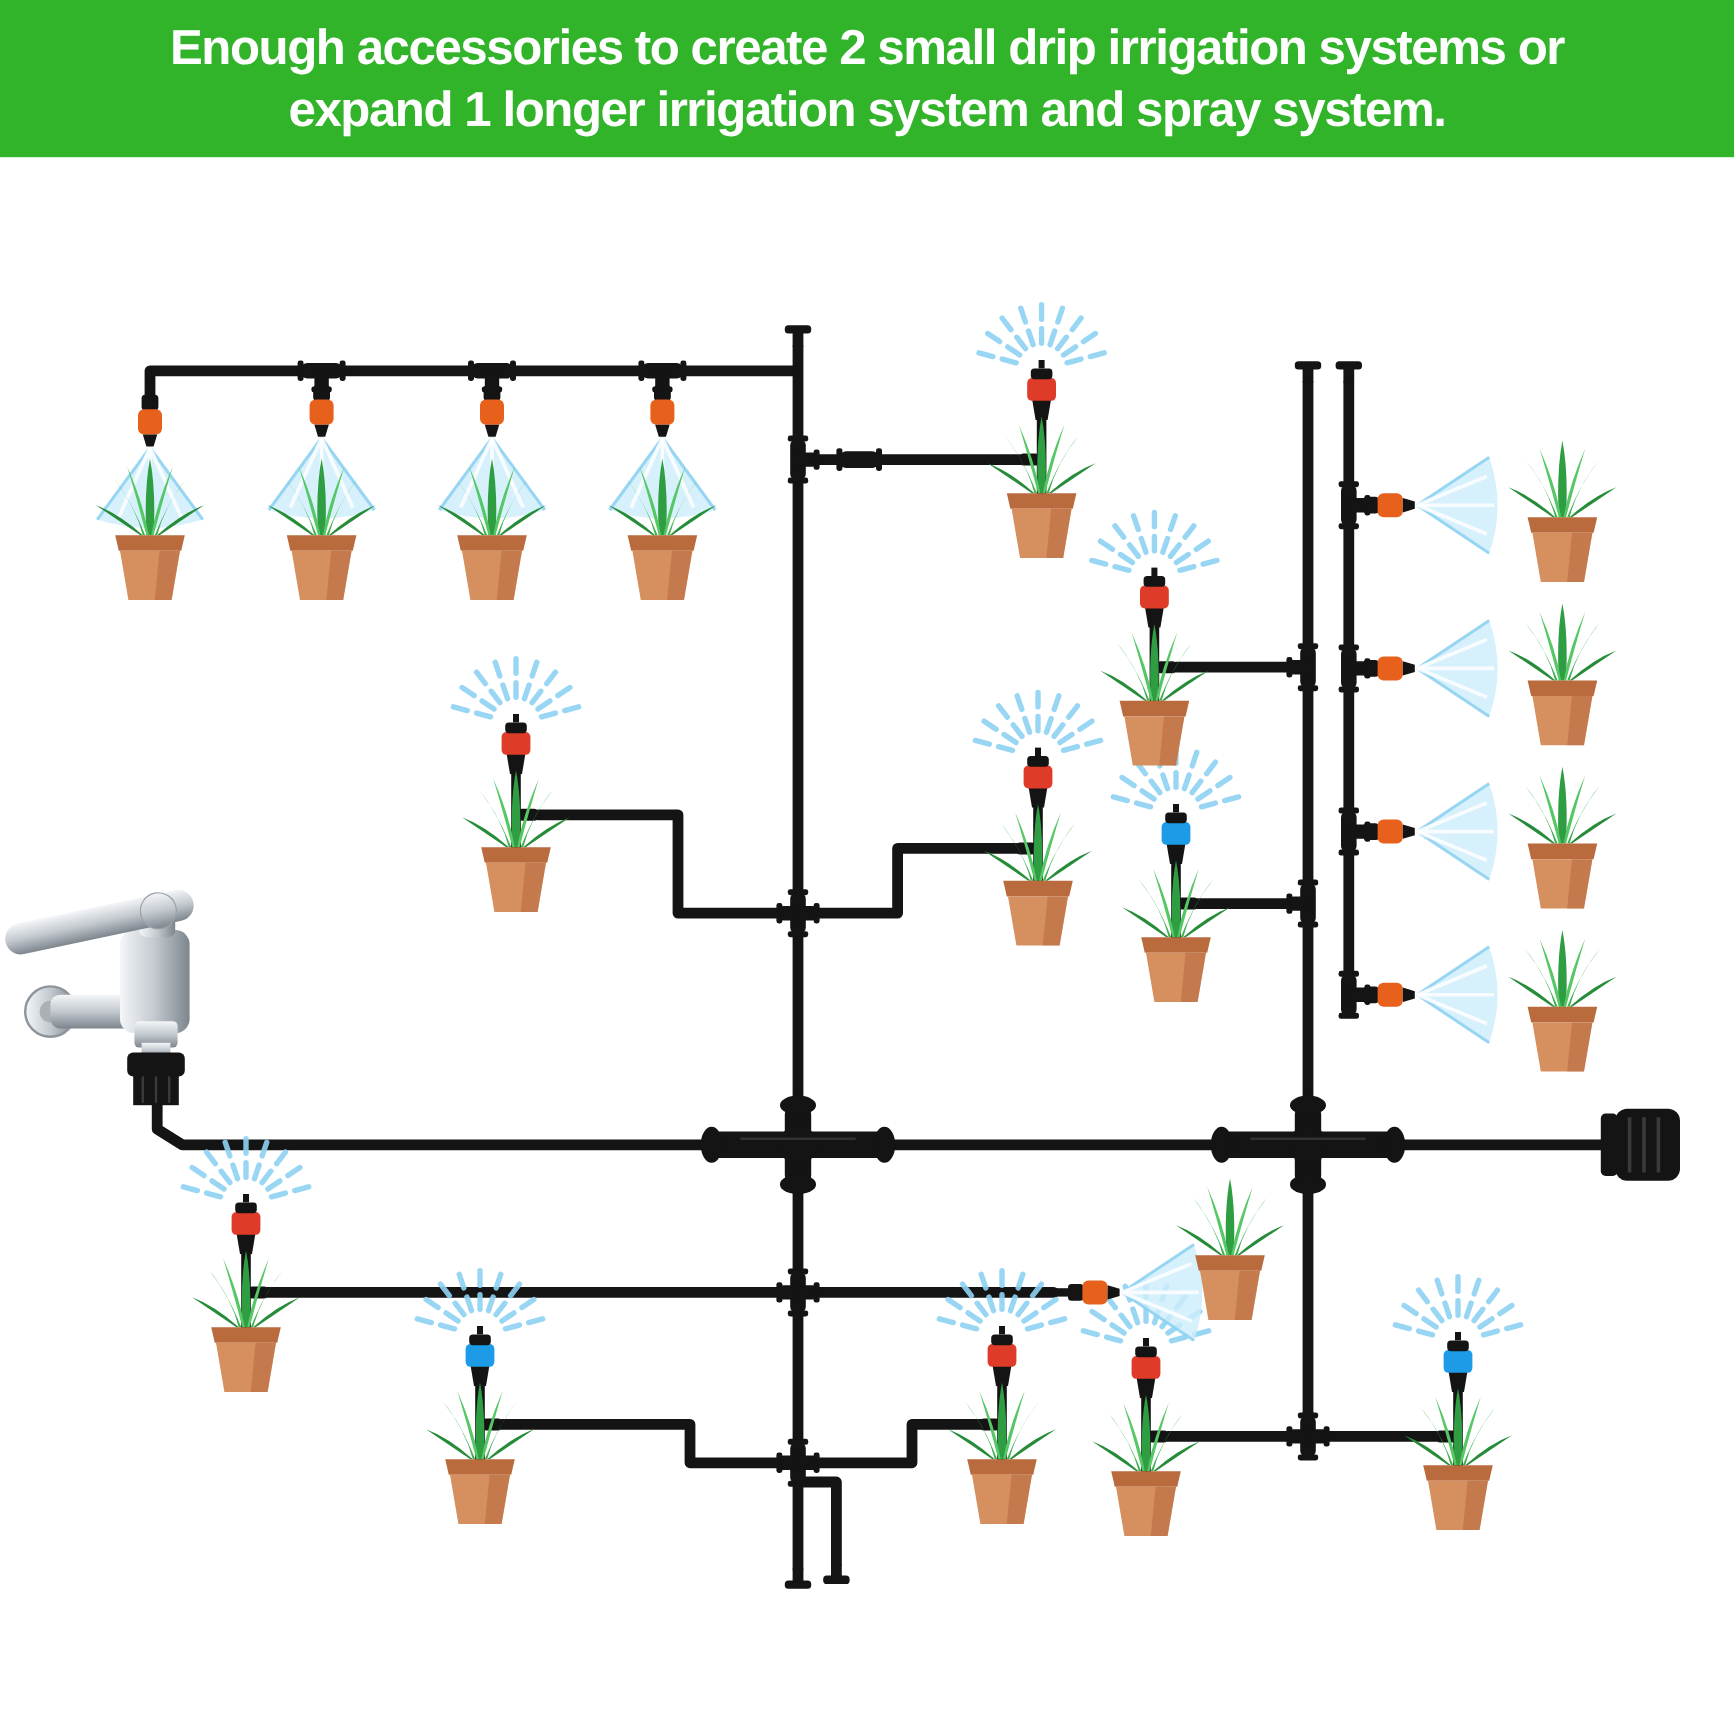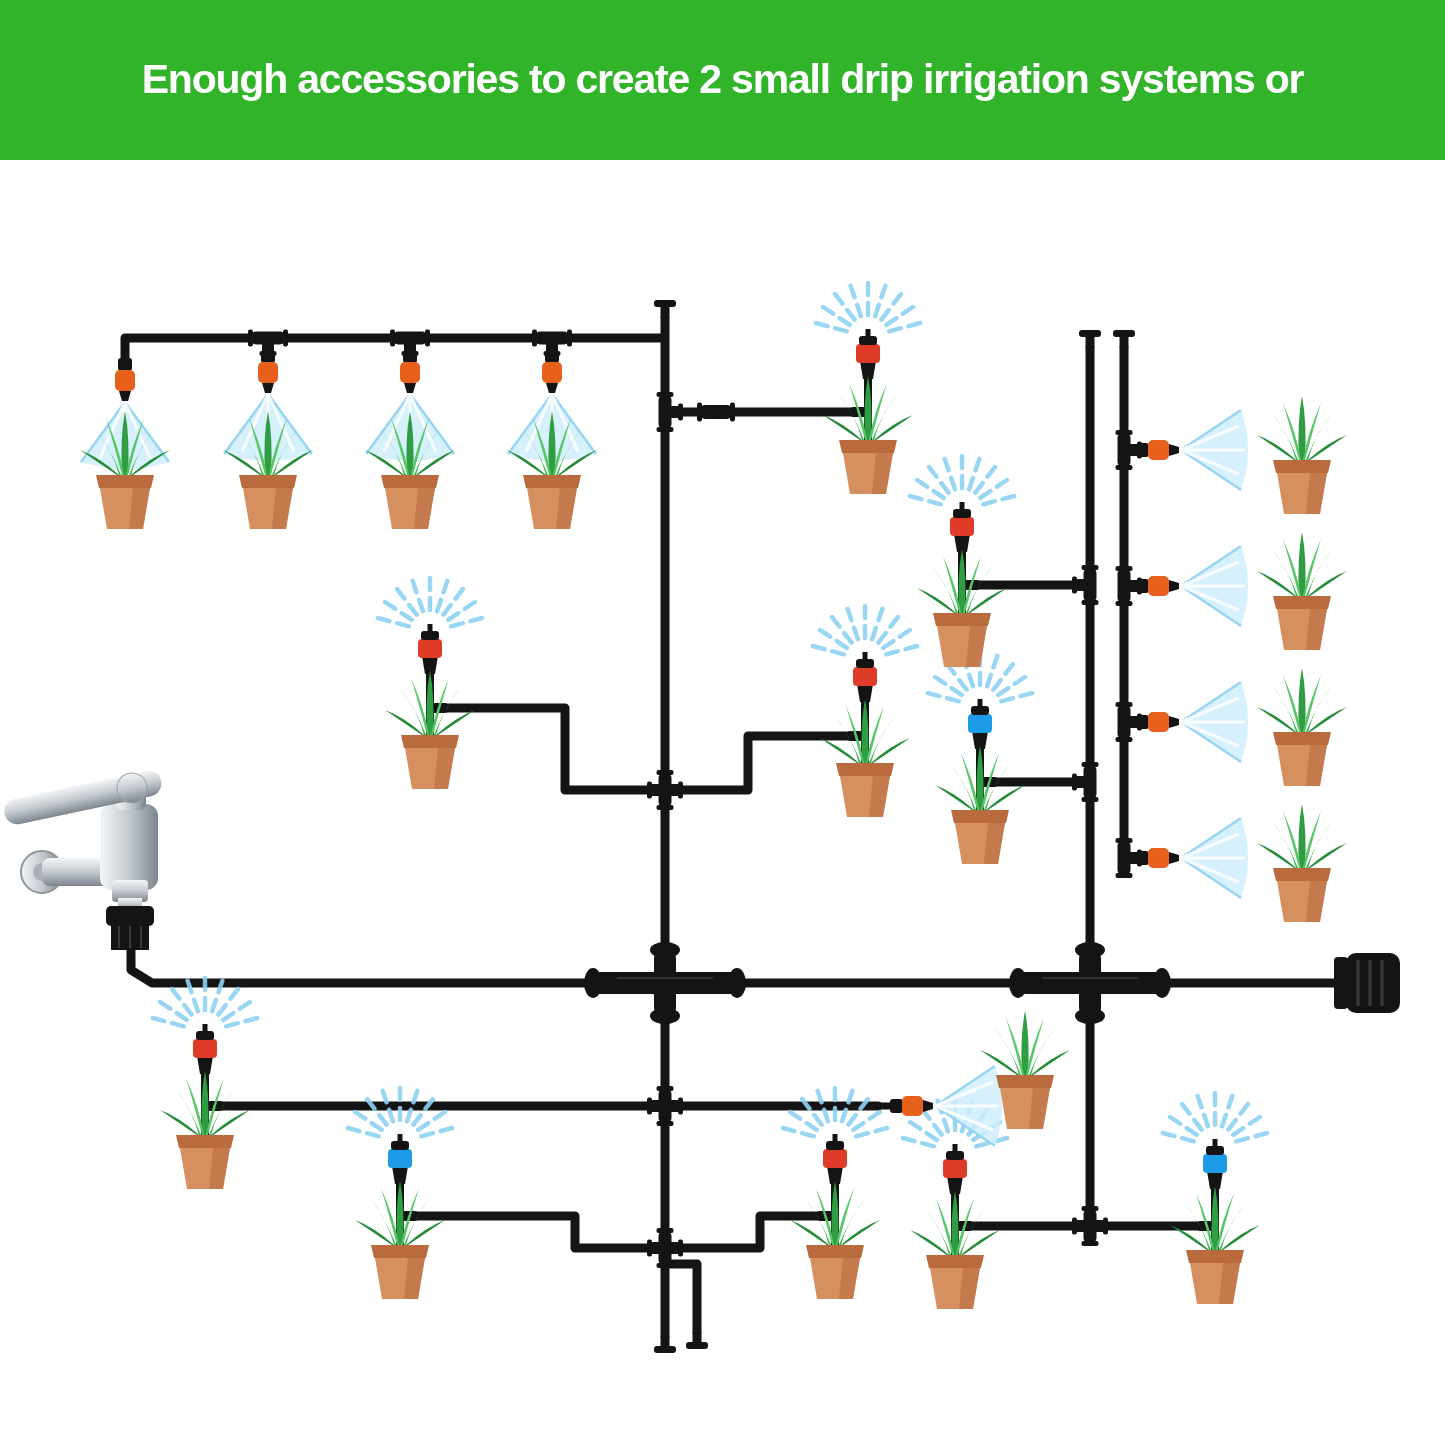--- a/index.html
+++ b/index.html
@@ -1,25 +1,26 @@
 <!DOCTYPE html>
 <html><head>
 <meta charset="utf-8">
 <style>
   html,body{margin:0;padding:0;}
   body{width:1445px;height:1445px;background:#ffffff;font-family:"Liberation Sans",sans-serif;overflow:hidden;}
-  .banner{height:160px;display:flex;flex-direction:column;justify-content:center;align-items:center;}
+  .banner{height:131px;display:flex;flex-direction:column;justify-content:center;align-items:center;}
   .banner .line{font-weight:bold;font-size:41px;line-height:1.25;letter-spacing:-1.2px;white-space:nowrap;}
   #diagram-svg{display:block;}
 </style>
 </head>
 <body>
 
 <header class="banner" style="background: rgb(49, 179, 42); color: rgb(255, 255, 255);">
   <div class="line">Enough accessories to create 2 small drip irrigation systems or</div>
+  <div class="line">expand 1 longer irrigation system and spray system.</div>
 </header>
 
 <svg id="diagram-svg" viewBox="0 140 1445 1305" width="1445" height="1305" xmlns="http://www.w3.org/2000/svg">
     <defs>
       <linearGradient id="chV" x1="0" y1="0" x2="0" y2="1">
         <stop offset="0" stop-color="#f4f6f8"></stop>
         <stop offset="0.5" stop-color="#c3c9cf"></stop>
         <stop offset="1" stop-color="#7d858d"></stop>
       </linearGradient>
       <linearGradient id="chH" x1="0" y1="0" x2="1" y2="0">

